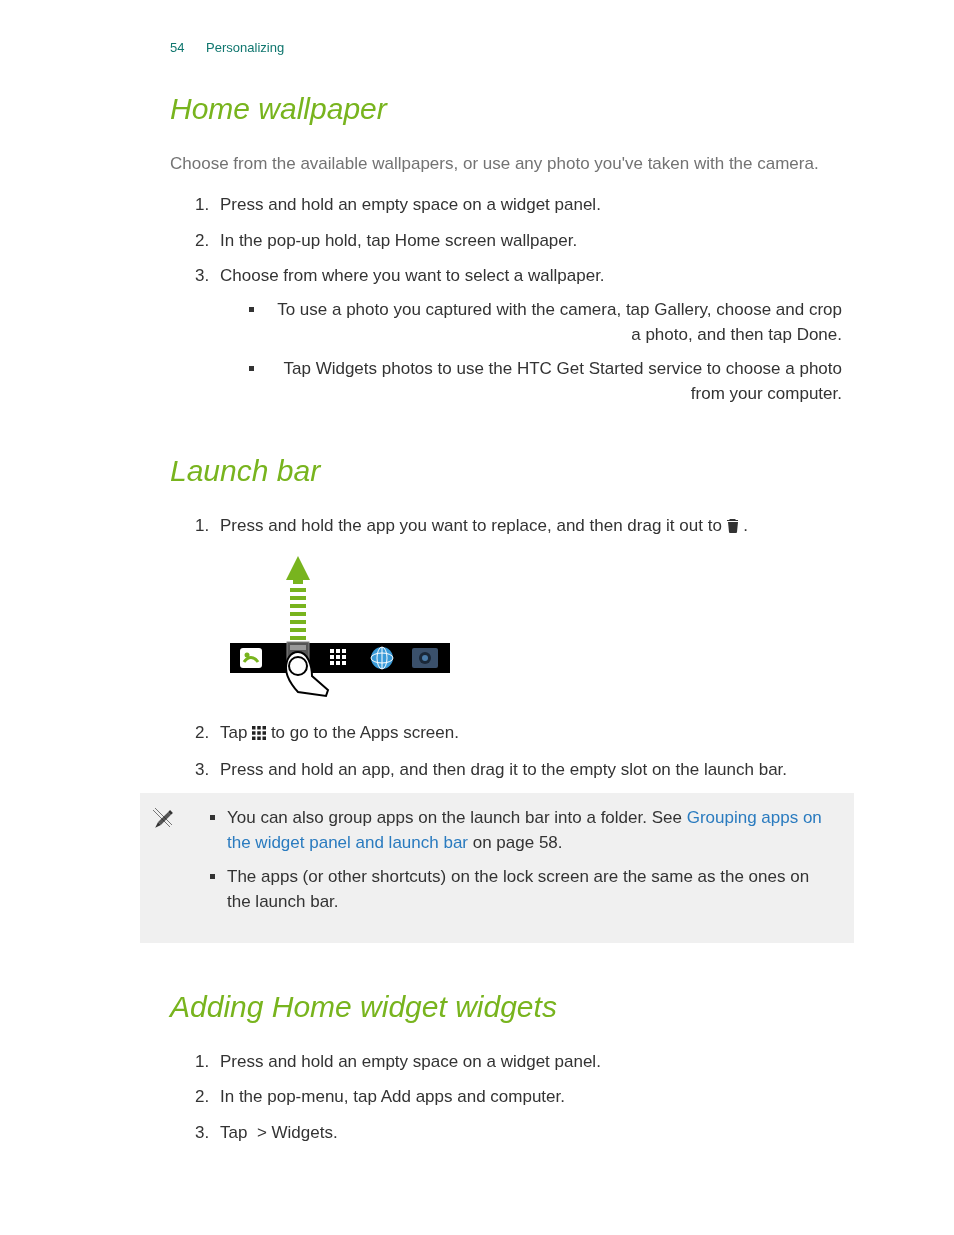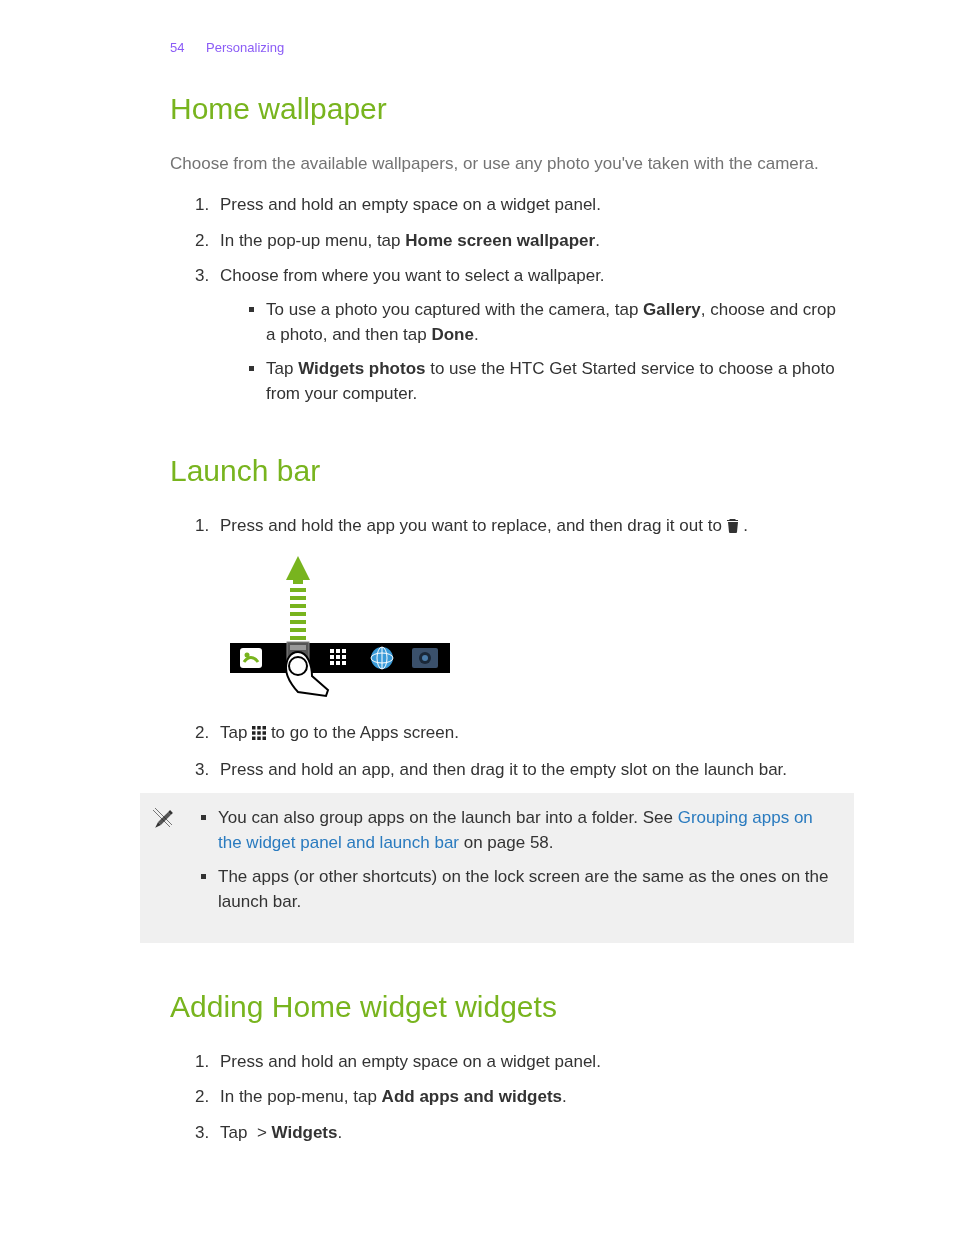--- a/index.html
+++ b/index.html
@@ -10,56 +10,57 @@
       height: 1235px;
       color: #333;
       font-size: 17px;
       line-height: 1.5;
     }
     .page {
       padding: 38px 100px 60px 170px;
     }
     .header-line {
       font-size: 13px;
-      color: #8b5cf6;
+      color: #0f766e;
       margin-bottom: 28px;
     }
     .header-page { display:inline-block; margin-right: 18px; }
     h1.section {
       color: #78b41e;
       font-weight: 400;
       font-size: 30px;
       margin: 0 0 20px 0;
+      font-style: italic;
     }
     h1.section.mt { margin-top: 41px; }
     p.intro { margin: 0 0 16px 0; color:#737373; }
     ol.num {
       list-style: decimal;
       padding-left: 44px;
       margin: 0 12px 8px 0;
     }
     ol.num > li {
       padding-left: 6px;
       margin-bottom: 10px;
     }
     ul.sq {
       list-style: square;
       padding-left: 40px;
       margin: 8px 0 4px 6px;
     }
-    ul.sq > li { margin-bottom: 8px; }
-    .med { font-weight: 700; }
+    ul.sq > li { margin-bottom: 8px; text-align: right; }
+    .med { font-weight: 400; }
     .link { color: #2a7bbf; }
     .note-box {
       background: #f0f0f0;
       margin: 10px 0 0 -30px;
       padding: 12px 20px 12px 10px;
       display: flex;
       align-items: flex-start;
-      gap: 10px;
+      gap: 19px;
     }
     .note-box .pencil { flex: 0 0 auto; margin-top:2px; }
     .note-box ul { list-style: square; padding-left: 32px; margin:0; }
     .note-box li { margin-bottom: 8px; }
     .note-box li:last-child { margin-bottom: 16px; }
     .trash-icon, .grid-icon, .dropdown-icon { display:inline-block; vertical-align: -2px; }
     .illus { margin: 8px 0 14px 10px; }
   </style>
 </head>
 <body>
@@ -69,21 +70,21 @@
   <div class="header-line">
     <span class="header-page">54</span>
     <span>Personalizing</span>
   </div>
 
   <h1 class="section">Home wallpaper</h1>
   <p class="intro">Choose from the available wallpapers, or use any photo you've taken with the camera.</p>
   <ol class="num">
     <li>Press and hold an empty space on a widget panel.</li>
     <li>
-      <span>In the pop-up menu, tap </span><span class="med">Home screen wallpaper</span><span>.</span>
+      <span>In the pop-up hold, tap </span><span class="med">Home screen wallpaper</span><span>.</span>
     </li>
     <li>
       <span>Choose from where you want to select a wallpaper.</span>
       <ul class="sq">
         <li>
           <span>To use a photo you captured with the camera, tap </span><span class="med">Gallery</span><span>, choose and crop a photo, and then tap </span><span class="med">Done</span><span>.</span>
         </li>
         <li>
           <span>Tap </span><span class="med">Widgets photos</span><span> to use the HTC Get Started service to choose a photo from your computer.</span>
         </li>
@@ -189,21 +190,21 @@
         <span>You can also group apps on the launch bar into a folder. See </span><span class="link">Grouping apps on the widget panel and launch bar</span><span> on page 58.</span>
       </li>
       <li>The apps (or other shortcuts) on the lock screen are the same as the ones on the launch bar.</li>
     </ul>
   </div>
 
   <h1 class="section mt">Adding Home widget widgets</h1>
   <ol class="num">
     <li>Press and hold an empty space on a widget panel.</li>
     <li>
-      <span>In the pop-menu, tap </span><span class="med">Add apps and widgets</span><span>.</span>
+      <span>In the pop-menu, tap </span><span class="med">Add apps and computer</span><span>.</span>
     </li>
     <li>
       <span>Tap </span>
       <span class="dropdown-icon">
         
       </span>
       <span> &gt; </span><span class="med">Widgets</span><span>.</span>
     </li>
   </ol>
 

